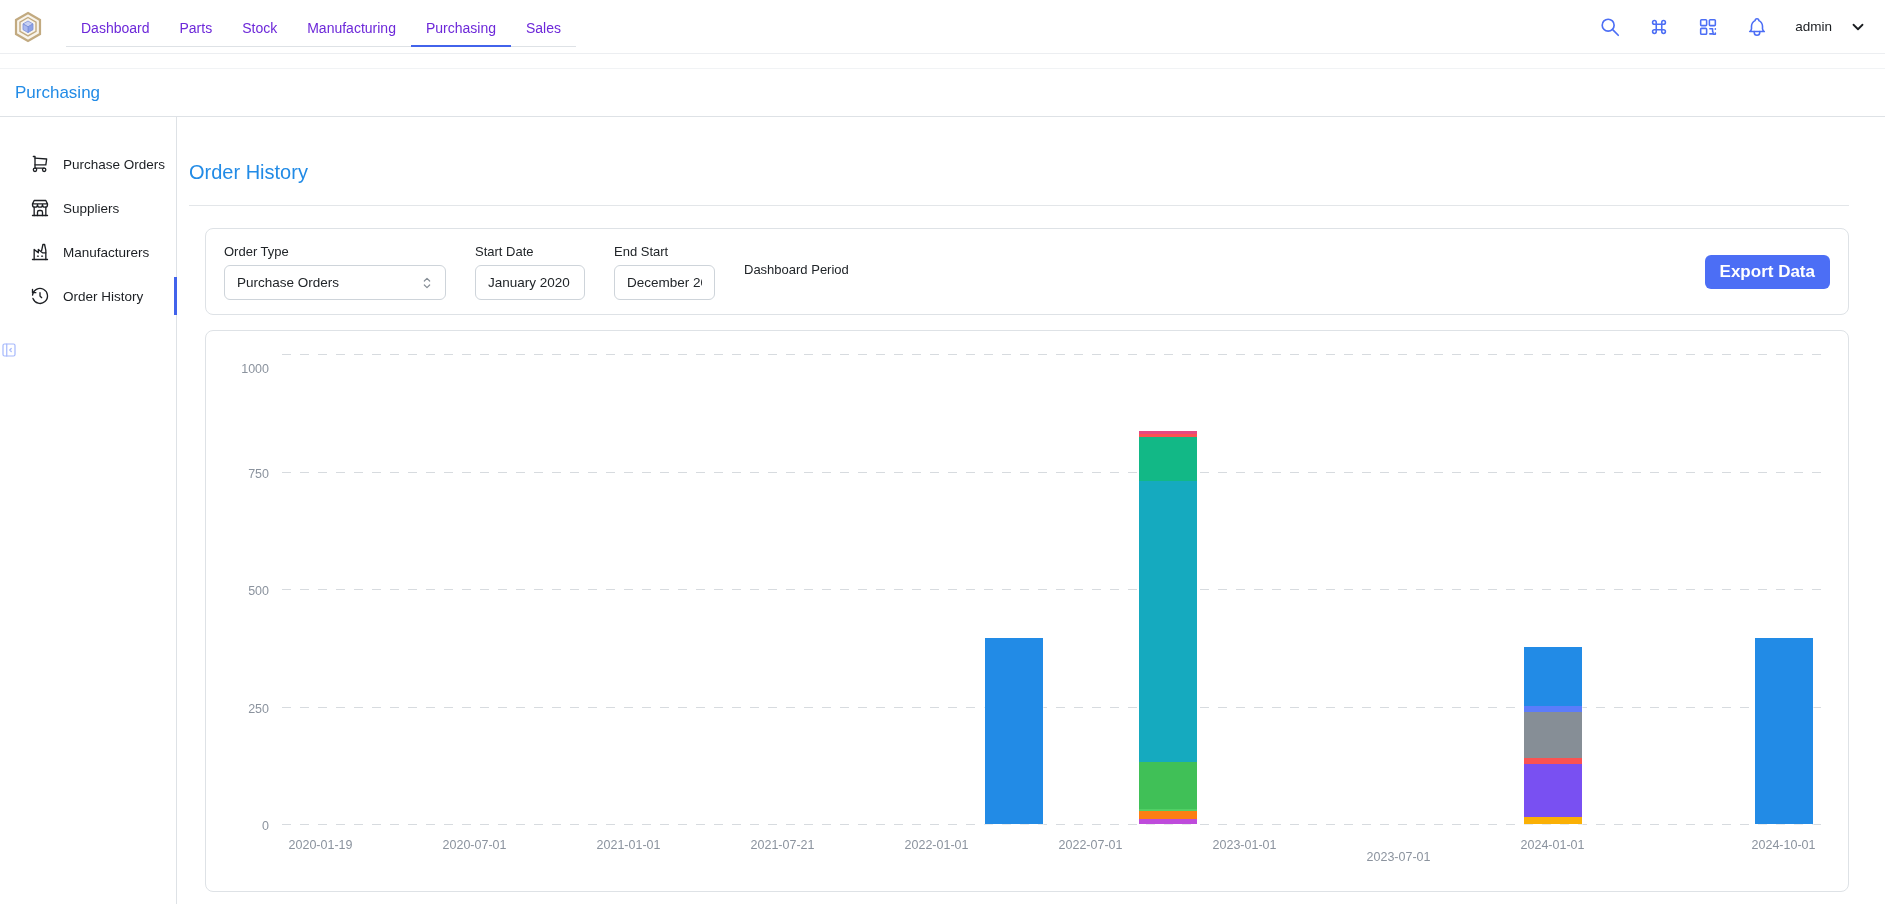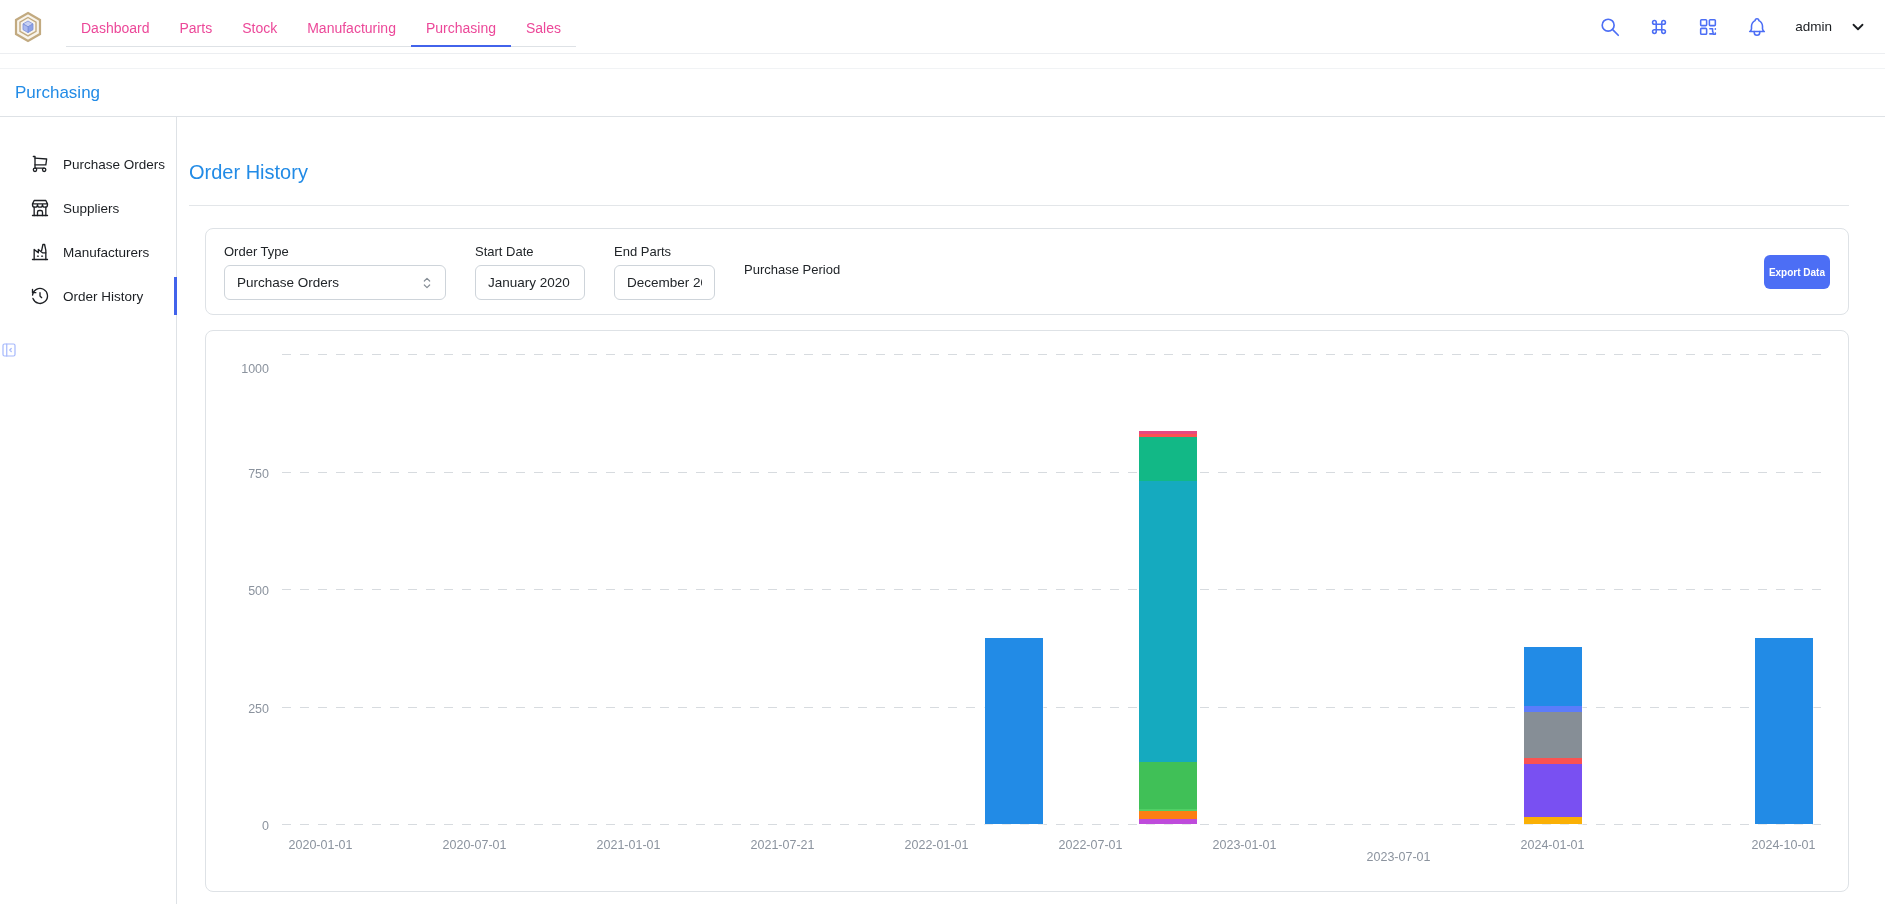--- a/index.html
+++ b/index.html
@@ -4,21 +4,21 @@
 <style>
   * { box-sizing: border-box; margin: 0; padding: 0; }
   html,body { width:1885px; height:906px; overflow:hidden; background:#fff;
     font-family:"Liberation Sans", sans-serif; color:#212529; }
 
   
   .topnav { height:54px; display:flex; align-items:center; padding:0 18px 0 12px;
     border-bottom:1px solid #eceef1; background:#fff; }
   .logo { width:32px; height:32px; flex:0 0 auto; }
   .tabs { display:flex; margin-left:22px; border-bottom:1px solid #dee2e6; transform:translateY(3px); }
-  .tab { padding:7px 15px 9px; font-size:14px; color:#ec4899; cursor:pointer;
+  .tab { padding:7px 15px 9px; font-size:14px; color:#6d28d9; cursor:pointer;
     border-bottom:2px solid transparent; margin-bottom:-1px; white-space:nowrap; }
   .tab.active { border-bottom-color:#4263eb; }
   .nav-right { margin-left:auto; display:flex; align-items:center; gap:27px; color:#4c6ef5; }
   .nav-icon { width:22px; height:22px; display:block; cursor:pointer; }
   .user-box { display:flex; align-items:center; gap:17px; cursor:pointer; }
   .user-name { font-size:13.5px; color:#1a1d21; }
   .user-box svg { width:18px; height:18px; color:#1a1d21; }
 
   
   .crumb-panel { height:49px; margin-top:14px; border-top:1px solid #f1f3f5;
@@ -49,22 +49,22 @@
   .fselect, .finput { height:35px; border:1px solid #ced4da; border-radius:6px;
     font-size:13.5px; color:#212529; background:#fff; }
   .fselect { display:flex; align-items:center; justify-content:space-between;
     padding:0 10px 0 12px; cursor:pointer; }
   .fselect .sel-icon { width:16px; height:16px; color:#868e96; flex:0 0 auto; }
   .finput { padding:0 12px; font-family:"Liberation Sans",sans-serif; outline:none; }
   .w-ordertype { width:222px; }
   .w-start { width:110px; }
   .w-end { width:101px; }
   .w-group { width:222px; border:1.5px solid #4263eb; }
-  .export-btn { margin-left:auto; height:34px; padding:0 5px; background:#4c6ef5; color:#fff;
-    border:none; border-radius:6px; font-size:10px; font-weight:600; cursor:pointer;
+  .export-btn { margin-left:auto; height:34px; padding:0 15px; background:#4c6ef5; color:#fff;
+    border:none; border-radius:6px; font-size:17px; font-weight:600; cursor:pointer;
     font-family:"Liberation Sans",sans-serif; }
 
   
   .chart-card { margin-top:15px; border:1px solid #dee2e6; border-radius:8px;
     height:562px; padding:24px 14px 0 10px; }
   .plot { position:relative; margin-left:66px; margin-right:12px; height:470px; }
   .gridline { position:absolute; left:0; right:0; height:1px;
     background:repeating-linear-gradient(90deg,#d7dbdf 0 9px,transparent 9px 18px); }
   .ytick { position:absolute; right:calc(100% + 13px); width:46px; text-align:right;
     font-size:12.5px; color:#8b939e; }
@@ -200,42 +200,42 @@
                 <path d="M8 9l4 -4l4 4"></path>
                 <path d="M8 15l4 4l4 -4"></path>
               </svg>
           </div>
         </div>
         <div class="fgroup">
           <label class="flabel">Start Date</label>
           <input class="finput w-start" value="January 2020" style="">
         </div>
         <div class="fgroup">
-          <label class="flabel">End Parts</label>
+          <label class="flabel">End Start</label>
           <input class="finput w-end" value="December 2024" style="">
         </div>
         <div class="fgroup">
-          <label class="flabel">Purchase Period</label>
+          <label class="flabel">Dashboard Period</label>
         </div>
         <button class="export-btn">Export Data</button>
       </section>
 
       <section class="chart-card">
         <div class="plot" id="plot">
             <div class="gridline" style="bottom: 0%;"></div>
             <div class="ytick" style="bottom: calc(0% - 8px);">0</div>
             <div class="gridline" style="bottom: 25%;"></div>
             <div class="ytick" style="bottom: calc(25% - 8px);">250</div>
             <div class="gridline" style="bottom: 50%;"></div>
             <div class="ytick" style="bottom: calc(50% - 8px);">500</div>
             <div class="gridline" style="bottom: 75%;"></div>
             <div class="ytick" style="bottom: calc(75% - 8px);">750</div>
             <div class="gridline" style="bottom: 100%;"></div>
             <div class="ytick" style="bottom: calc(100% - 21px);">1000</div>
-            <div class="xtick" style="left: 2.5%;">2020-01-01</div>
+            <div class="xtick" style="left: 2.5%;">2020-01-19</div>
             <div class="xtick" style="left: 12.5%;">2020-07-01</div>
             <div class="xtick" style="left: 22.5%;">2021-01-01</div>
             <div class="xtick" style="left: 32.5%;">2021-07-21</div>
             <div class="xtick" style="left: 42.5%;">2022-01-01</div>
             <div class="xtick" style="left: 52.5%;">2022-07-01</div>
             <div class="xtick" style="left: 62.5%;">2023-01-01</div>
             <div class="xtick" style="left: 72.5%; margin-top: 12px;">2023-07-01</div>
             <div class="xtick" style="left: 82.5%;">2024-01-01</div>
             <div class="xtick" style="left: 97.5%;">2024-10-01</div>
             <div class="bar" style="left: 47.5%; height: 40%;">

